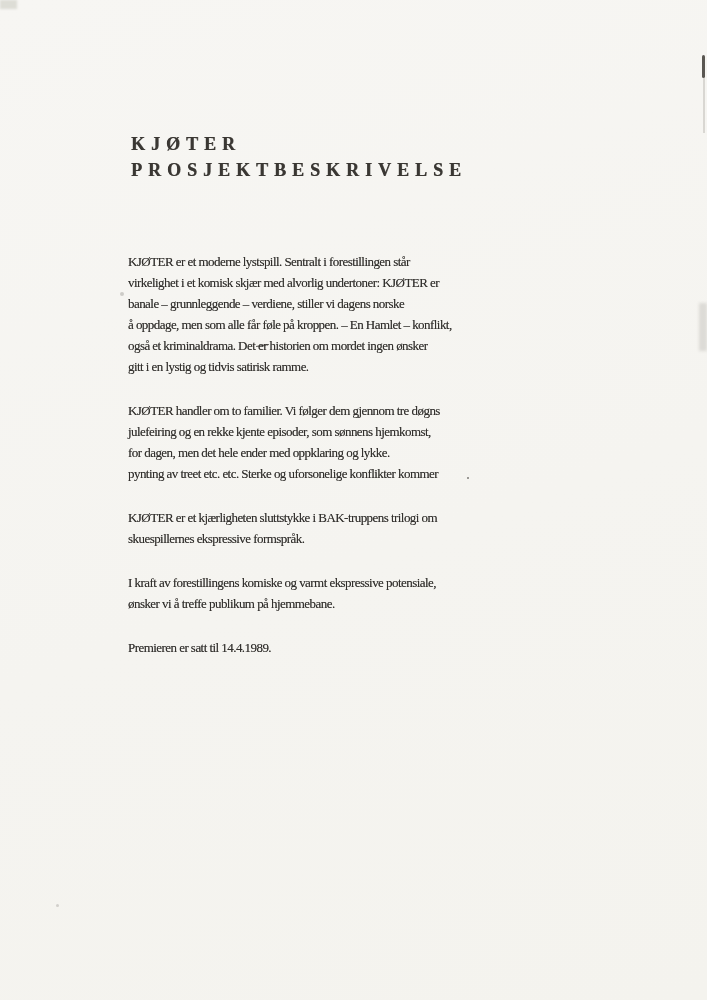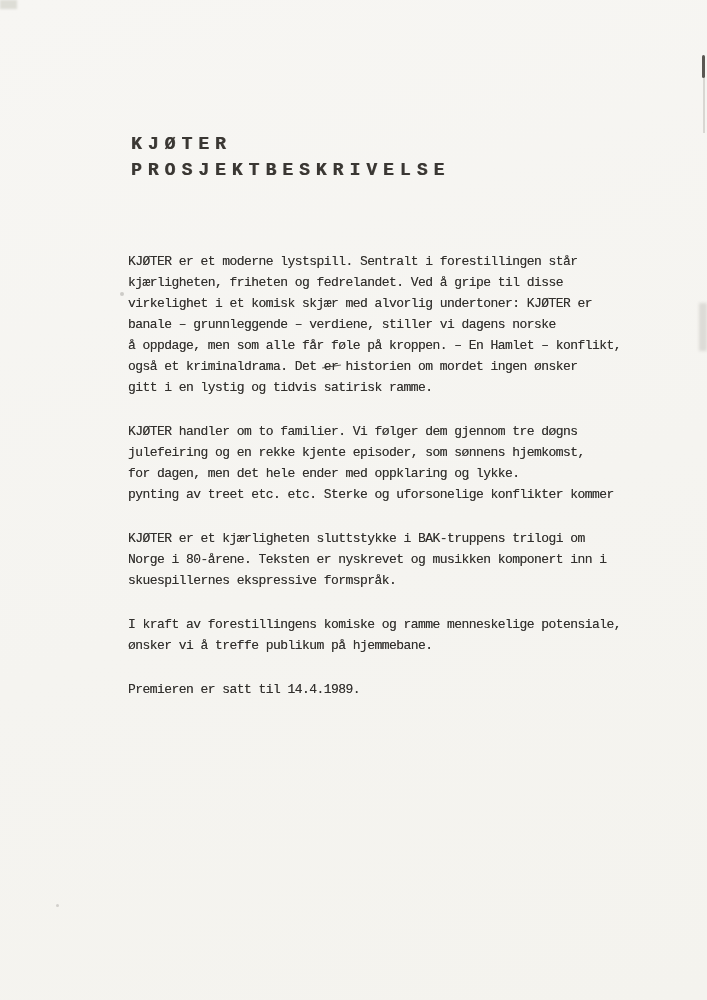--- a/index.html
+++ b/index.html
@@ -6,21 +6,21 @@
     margin: 0;
     padding: 0;
     background: #f6f5f1;
   }
   .page {
     position: relative;
     width: 707px;
     height: 1000px;
     background: linear-gradient(160deg, #f7f6f3 0%, #f5f4f0 55%, #f4f3ee 100%);
     overflow: hidden;
-    font-family: Liberation Mono, monospace;
+    font-family: Liberation Serif, serif;
     color: #33312e;
   }
   .title-block {
     position: absolute;
     left: 131px;
     top: 131px;
   }
   .title-line {
     display: block;
     font-size: 18px;
@@ -108,43 +108,41 @@
 
   <header class="title-block">
     <span class="title-line">KJØTER</span>
     <span class="title-line">PROSJEKTBESKRIVELSE</span>
   </header>
 
   <main class="body-text">
 
     <p class="para">
       <span class="line">KJØTER er et moderne lystspill. Sentralt i forestillingen står</span>
-      <span class="line">kjærligheten, friheten og fedrelandet. Ved å gripe til disse</span>
       <span class="line">virkelighet i et komisk skjær med alvorlig undertoner: KJØTER er</span>
       <span class="line">banale – grunnleggende – verdiene, stiller vi dagens norske</span>
       <span class="line">å oppdage, men som alle får føle på kroppen. – En Hamlet – konflikt,</span>
       <span class="line"><span>også et kriminaldrama. Det </span><span class="overstrike">er</span><span> historien om mordet ingen ønsker</span></span>
       <span class="line">gitt i en lystig og tidvis satirisk ramme.</span>
     </p>
 
     <p class="para">
       <span class="line">KJØTER handler om to familier. Vi følger dem gjennom tre døgns</span>
       <span class="line">julefeiring og en rekke kjente episoder, som sønnens hjemkomst,</span>
       <span class="line">for dagen, men det hele ender med oppklaring og lykke.</span>
       <span class="line">pynting av treet etc. etc. Sterke og uforsonelige konflikter kommer</span>
     </p>
 
     <p class="para">
       <span class="line">KJØTER er et kjærligheten sluttstykke i BAK-truppens trilogi om</span>
-      <span class="line">Norge i 80-årene. Teksten er nyskrevet og musikken komponert inn i</span>
       <span class="line">skuespillernes ekspressive formspråk.</span>
     </p>
 
     <p class="para">
-      <span class="line">I kraft av forestillingens komiske og ramme menneskelige potensiale,</span>
+      <span class="line">I kraft av forestillingens komiske og varmt ekspressive potensiale,</span>
       <span class="line">ønsker vi å treffe publikum på hjemmebane.</span>
     </p>
 
     <p class="para">
       <span class="line">Premieren er satt til 14.4.1989.</span>
     </p>
 
   </main>
 
   <div>

